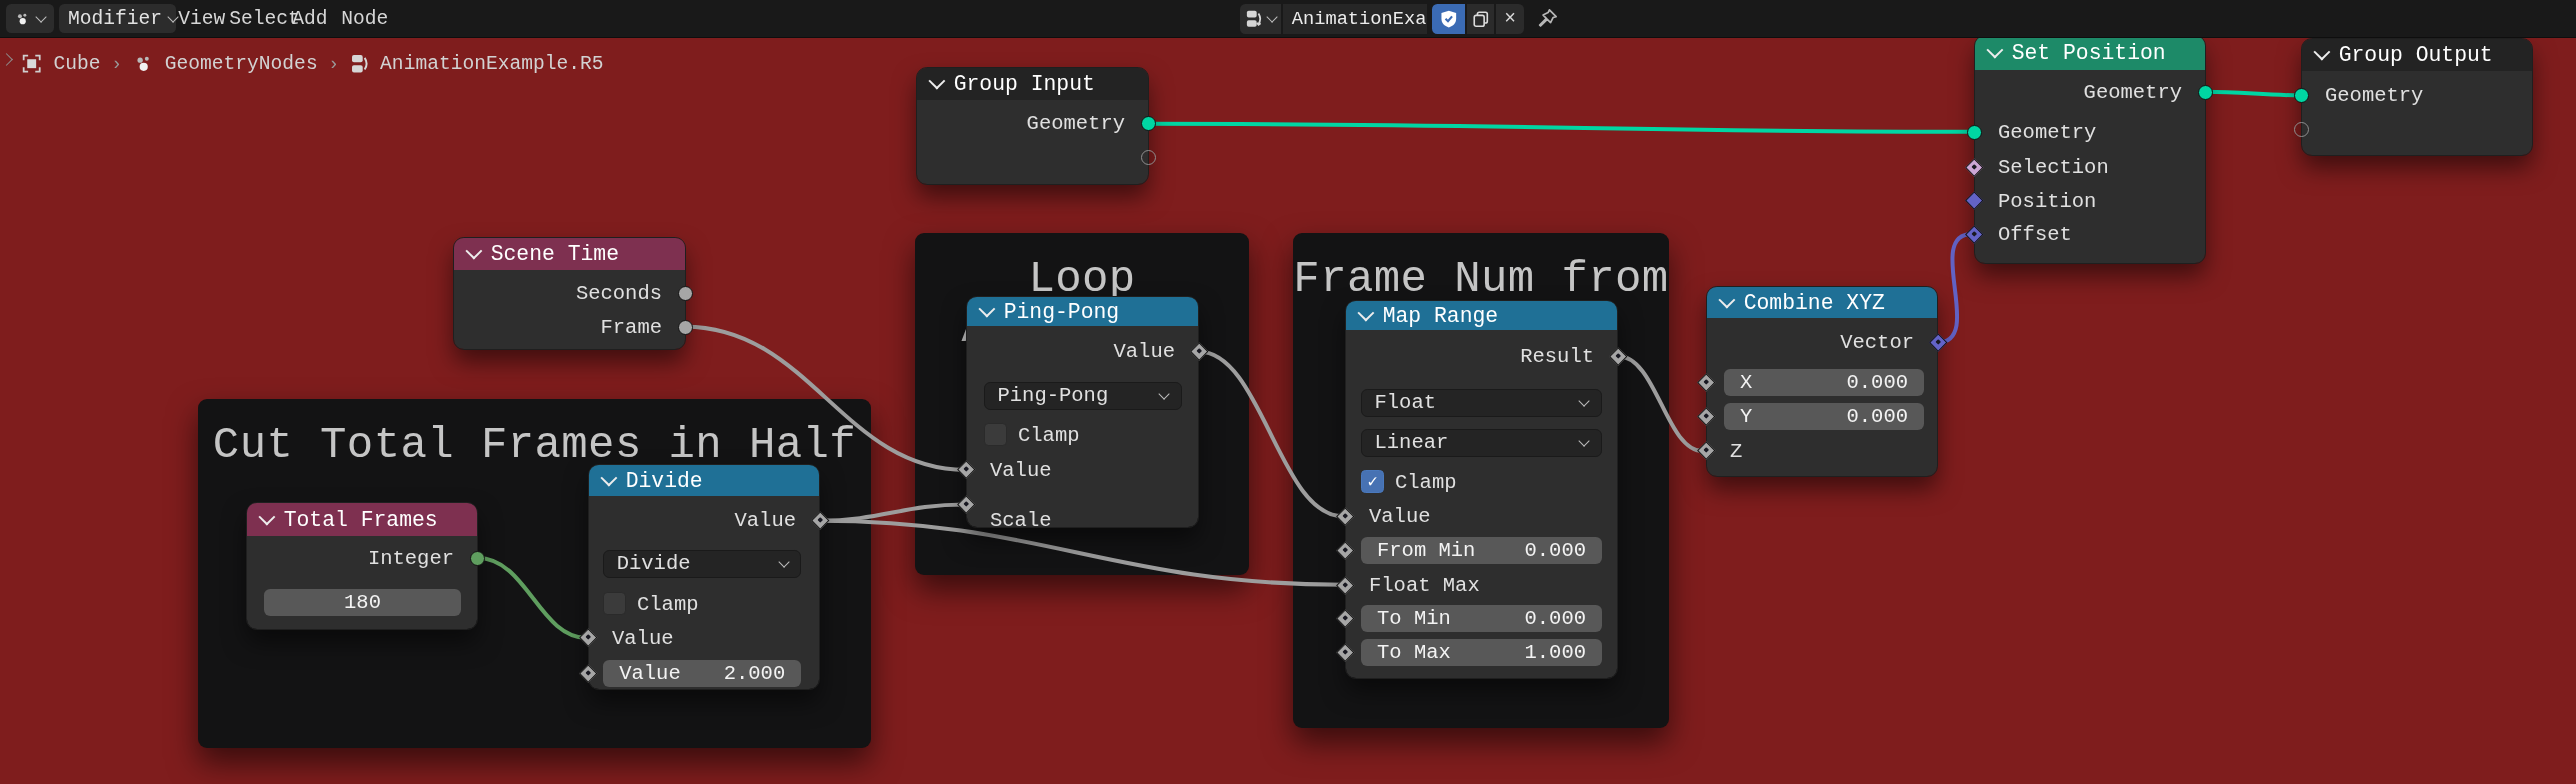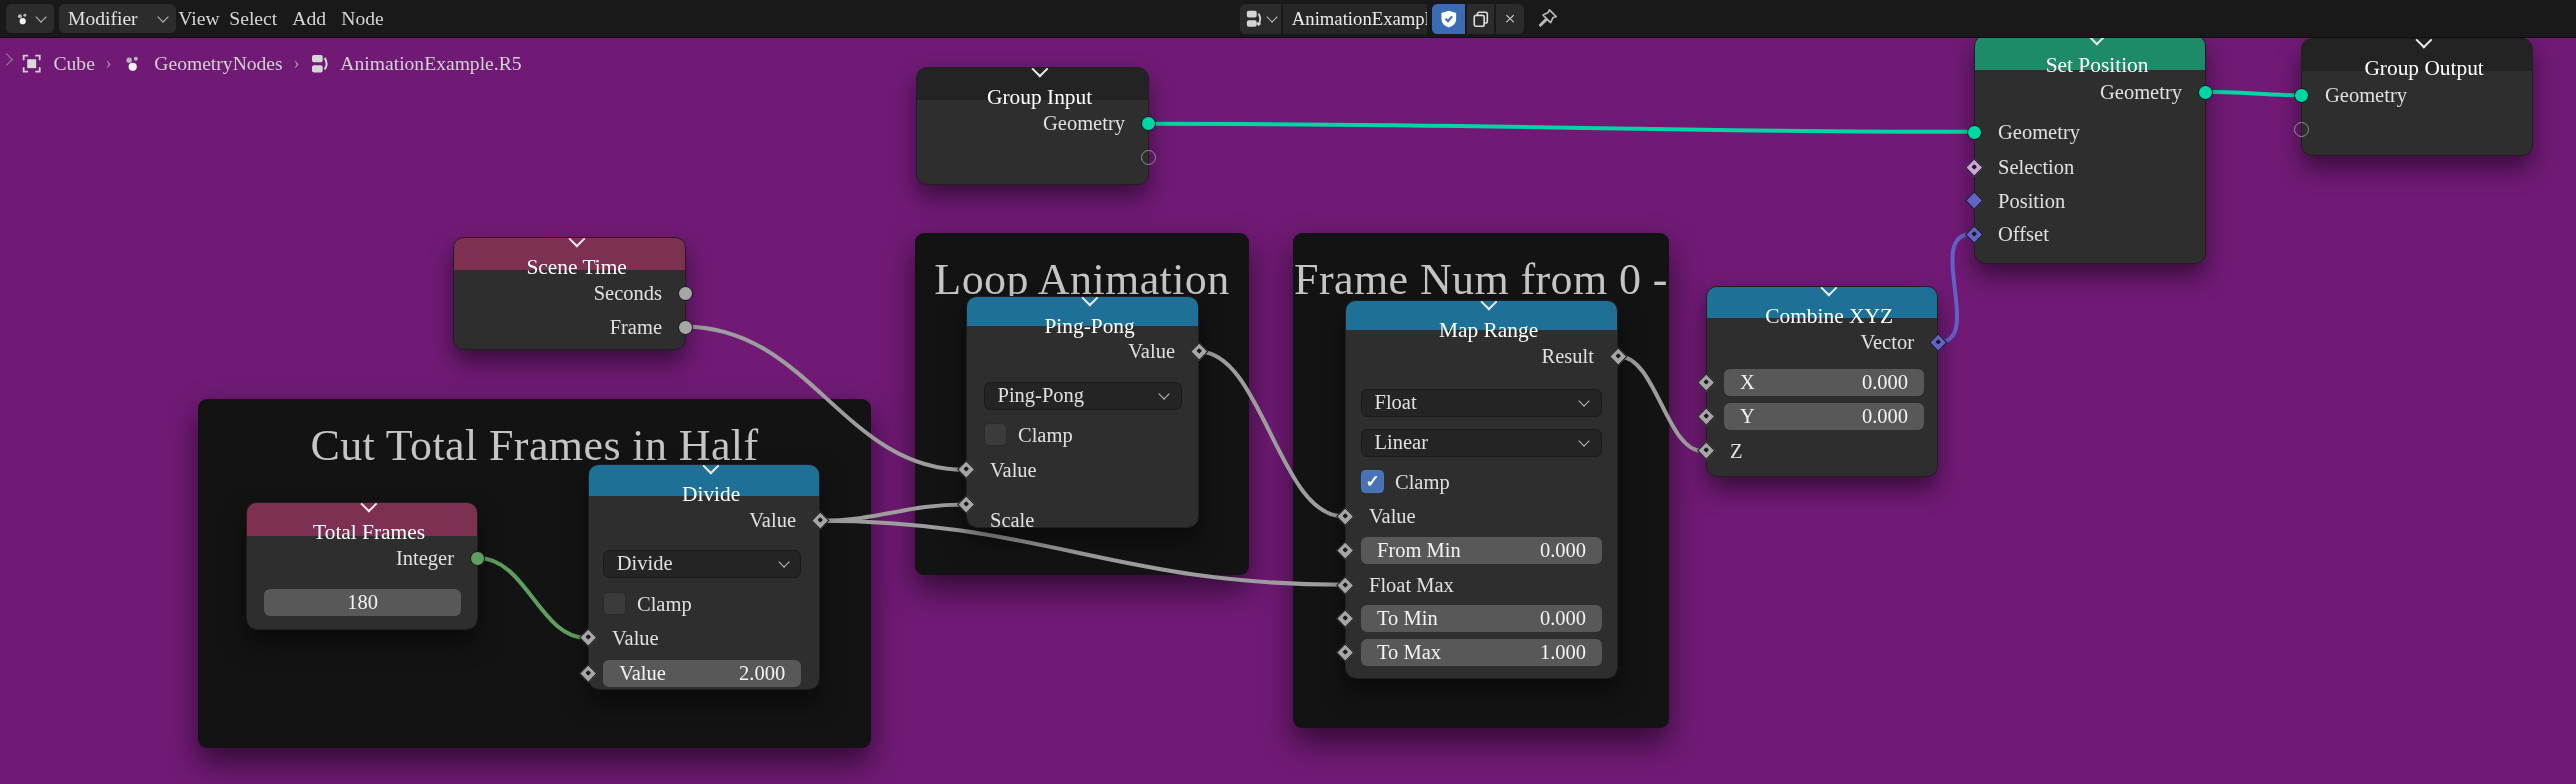--- a/index.html
+++ b/index.html
@@ -1,17 +1,17 @@
 <!DOCTYPE html>
 <html style="font-size:14.2px"><head>
 <meta charset="utf-8">
 <style>
   html,body{margin:0;padding:0;background:#101010;}
-  .stage{position:relative;width:2576px;height:785px;overflow:hidden;background:#701a75;
-         font-family:Liberation Serif, serif;color:#e4e4e4;}
+  .stage{position:relative;width:2576px;height:785px;overflow:hidden;background:#7f1d1d;
+         font-family:Liberation Mono, monospace;color:#e4e4e4;}
   
   .topbar{position:absolute;left:0;top:0;width:100%;height:37px;background:#191919;
           border-bottom:0.9px solid #0e0e0e;z-index:40;}
   .tb-btn{position:absolute;top:4.4px;height:28.5px;background:#2c2c2c;border-radius:5.3px;
           display:flex;align-items:center;gap:7.1px;padding:0 9px;box-sizing:border-box;}
   .menu-item{position:absolute;top:0;height:37px;display:flex;align-items:center;
              font-size:19.6px;color:#d6d6d6;padding:0 5.3px;}
   .chev-s{width:7.1px;height:7.1px;border-right:1.8px solid #bdbdbd;border-bottom:1.8px solid #bdbdbd;
           transform:rotate(45deg);margin-top:-3.6px;flex:0 0 auto;}
   .idblock{position:absolute;left:1240px;top:3.6px;height:30px;display:flex;align-items:center;z-index:41;}
@@ -32,21 +32,21 @@
   svg.wires path{fill:none;stroke-width:4.5px;stroke-linecap:round;}
   .w-gray{stroke:#9d9d9d;}
   .w-geo{stroke:#00d6a3;stroke-width:5.5px;}
   .w-int{stroke:#5f9e5f;}
   .w-vec{stroke:#6363c7;}
   
   .node{position:absolute;background:#2e2e2e;border-radius:9.8px;z-index:10;
         box-shadow:0 12.5px 23px rgba(0,0,0,.5);outline:0.9px solid #1f1f1f;}
   .nhead{position:absolute;top:0;left:0;right:0;border-radius:9.8px 9.8px 0 0;
          display:flex;align-items:center;gap:10.7px;padding-left:14.2px;box-sizing:border-box;
-         font-size:21.4px;color:#fff;white-space:nowrap;flex-direction:column;}
+         font-size:21.4px;color:#fff;white-space:nowrap;}
   .nchev{width:9.8px;height:9.8px;border-right:2.2px solid #ededed;border-bottom:2.2px solid #ededed;
          transform:rotate(45deg);margin-top:-5.3px;flex:0 0 auto;}
   .hd-dark{background:#232323;}
   .hd-in{background:#7e3050;}
   .hd-conv{background:#1f7096;}
   .hd-geo{background:#1d8a68;}
   .olabel{position:absolute;right:23px;transform:translateY(-50%);font-size:20.5px;color:#e0e0e0;white-space:nowrap;}
   .ilabel{position:absolute;left:23px;transform:translateY(-50%);font-size:20.5px;color:#e0e0e0;white-space:nowrap;}
   .sock{position:absolute;box-sizing:border-box;border:1.3px solid #121212;z-index:12;}
   .circle{width:15px;height:15px;border-radius:50%;}

